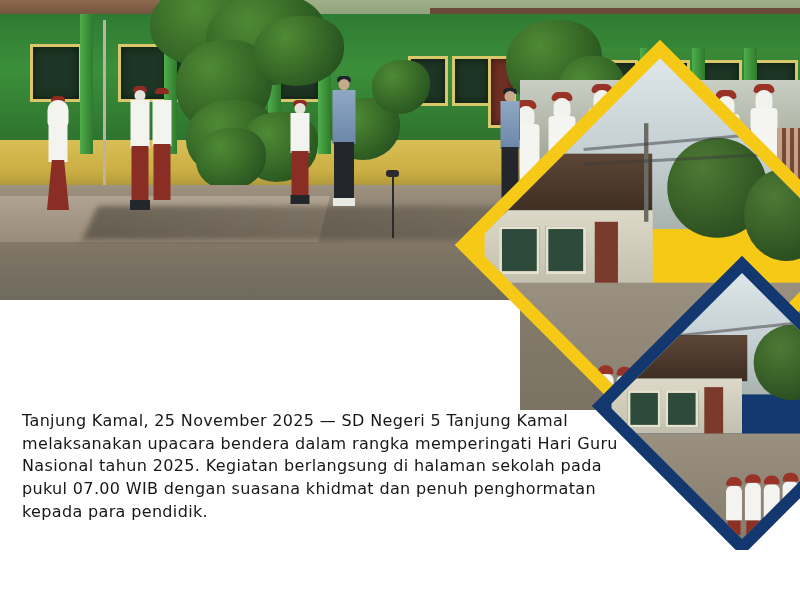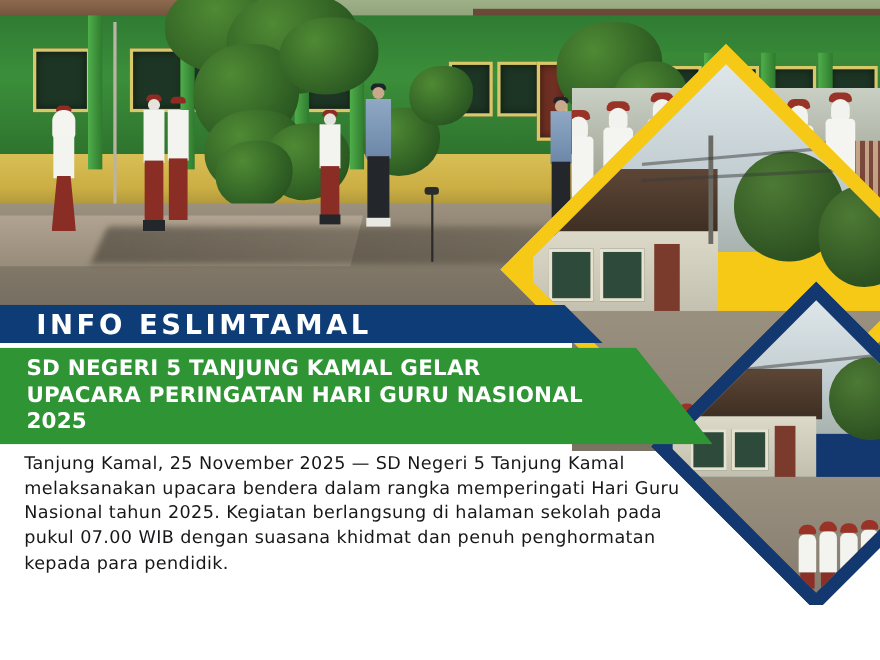--- a/index.html
+++ b/index.html
@@ -410,25 +410,19 @@
             <div class="pp" style="height:27px"></div>
 
         </div>
         <div class="ph-row" style="left:22%;bottom:6%;">
           <div class="pp" style="height:28px"></div>
         </div>
       </div>
     </div>
   </div>
 
-  <div id="band-navy">
-    <div class="txt">INFO ESLIMTAMAL</div>
-  </div>
-
-  <div id="band-green">
-    <div class="txt">SD NEGERI 5 TANJUNG KAMAL GELAR UPACARA PERINGATAN HARI GURU NASIONAL 2025</div>
-  </div>
+
 
   <div id="body-text">Tanjung Kamal, 25 November 2025 — SD Negeri 5 Tanjung Kamal melaksanakan upacara bendera dalam rangka memperingati Hari Guru Nasional tahun 2025. Kegiatan berlangsung di halaman sekolah pada pukul 07.00 WIB dengan suasana khidmat dan penuh penghormatan kepada para pendidik.</div>
 
   <div id="footer-strip"></div>
 
 </div>
 
 </body></html>

